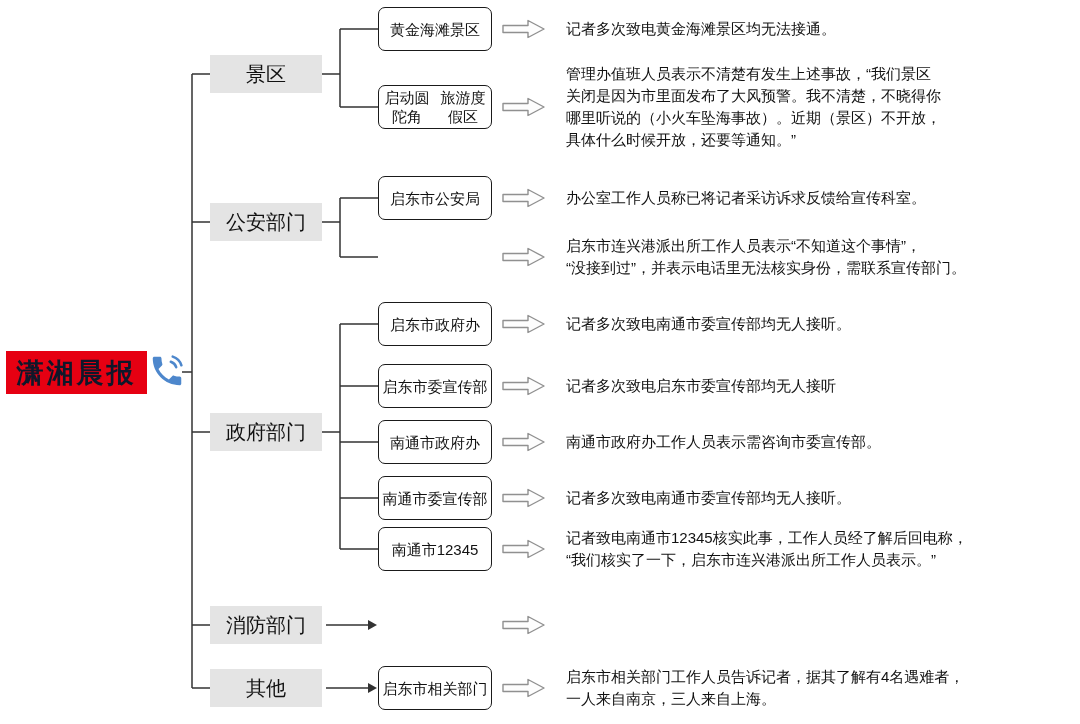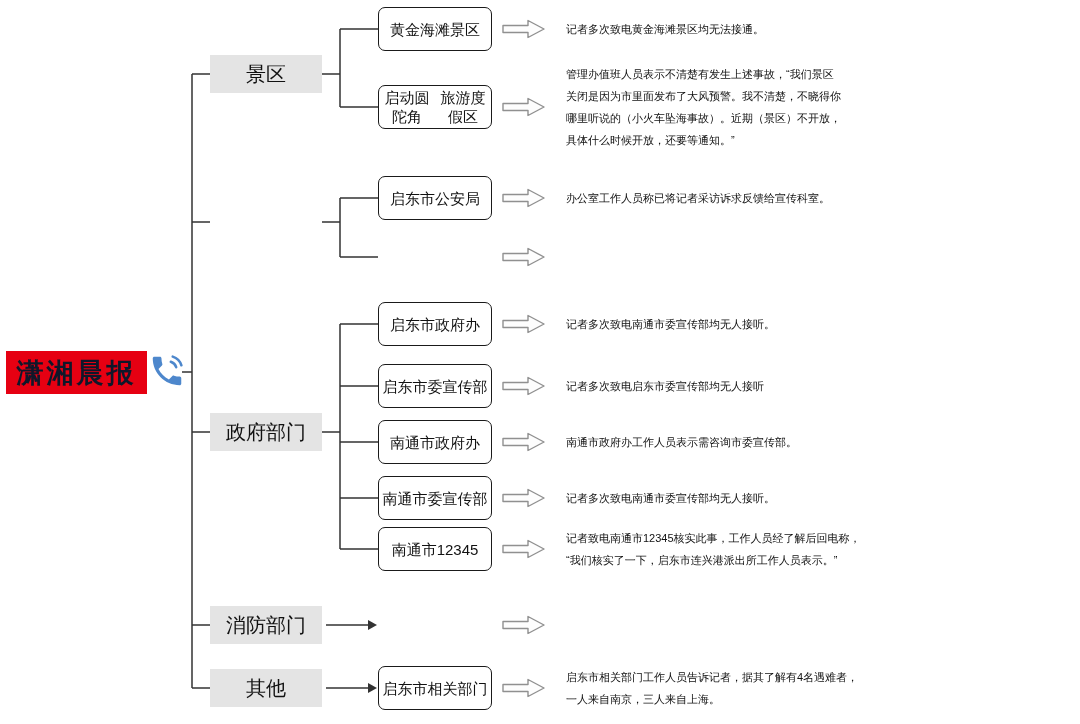--- a/index.html
+++ b/index.html
@@ -11,21 +11,21 @@
           color:#0f172a; font-weight:bold; font-size:27px; letter-spacing:3px;
           display:flex; align-items:center; justify-content:center; }
   .phone { position:absolute; left:148px; top:350px; width:38px; height:42px; }
   .cat { position:absolute; left:210px; width:112px; height:38px; background:#e4e4e4;
          display:flex; align-items:center; justify-content:center; font-size:20px; color:#111; }
   .obox { position:absolute; left:378px; width:114px; height:44px; background:#fff;
           border:1.6px solid #1a1a1a; border-radius:7px;
           display:flex; flex-direction:row; align-items:center; justify-content:center;
           font-size:15px; line-height:19px; text-align:center; }
   .harrow { position:absolute; left:502px; width:44px; height:20px; }
-  .result { position:absolute; left:566px; width:506px; font-size:11px; line-height:22px;
+  .result { position:absolute; left:566px; width:506px; font-size:15px; line-height:22px;
             white-space:pre-line; }
 </style>
 </head>
 <body>
 
 <div class="canvas">
 
   <svg class="connectors" viewBox="0 0 1080 724">
     <g stroke="#333" stroke-width="1.5" fill="none">
       <path d="M182 372 H192 M192 74 V688 M192 74 H210 M192 222 H210 M192 432 H210 M192 625 H210 M192 688 H210"></path>
@@ -42,20 +42,21 @@
   </svg>
 
   <div class="logo">潇湘晨报</div>
   <svg class="phone" viewBox="0 0 24 24">
     <path fill="#4d87cc" d="M6.62,10.79C8.06,13.62 10.38,15.94 13.21,17.38L15.41,15.18C15.68,14.91 16.08,14.82 16.43,14.94C17.55,15.31 18.76,15.51 20,15.51C20.55,15.51 21,15.96 21,16.51V20C21,20.55 20.55,21 20,21C10.61,21 3,13.39 3,4C3,3.45 3.45,3 4,3H7.5C8.05,3 8.5,3.45 8.5,4C8.5,5.25 8.7,6.45 9.07,7.57C9.18,7.92 9.1,8.31 8.82,8.59L6.62,10.79Z"></path>
     <path fill="none" stroke="#4d87cc" stroke-width="1.6" stroke-linecap="round" d="M14.4 6.2 C16 6.7 17.3 8 17.8 9.6"></path>
     <path fill="none" stroke="#4d87cc" stroke-width="1.6" stroke-linecap="round" d="M15.6 2.9 C18.2 3.7 20.3 5.8 21.1 8.4"></path>
   </svg>
 
   <div class="cat" style="top:55px">景区</div>
+  <div class="cat" style="top:203px">公安部门</div>
   <div class="cat" style="top:413px">政府部门</div>
   <div class="cat" style="top:606px">消防部门</div>
   <div class="cat" style="top:669px">其他</div>
 
   <div class="obox" style="top:7px">
     <span>黄金海滩</span>
     <span>景区</span>
   </div>
   <svg class="harrow" style="top:19px" viewBox="0 0 44 20">
       <polygon points="1,6.5 26,6.5 26,1.5 42,10 26,18.5 26,13.5 1,13.5" fill="#fdfdfd" stroke="#909090" stroke-width="1.4" stroke-linejoin="round"></polygon>
@@ -79,20 +80,22 @@
     <span>公安局</span>
   </div>
   <svg class="harrow" style="top:188px" viewBox="0 0 44 20">
       <polygon points="1,6.5 26,6.5 26,1.5 42,10 26,18.5 26,13.5 1,13.5" fill="#fdfdfd" stroke="#909090" stroke-width="1.4" stroke-linejoin="round"></polygon>
     </svg>
   <div class="result" style="top:187px">办公室工作人员称已将记者采访诉求反馈给宣传科室。</div>
 
   <svg class="harrow" style="top:247px" viewBox="0 0 44 20">
       <polygon points="1,6.5 26,6.5 26,1.5 42,10 26,18.5 26,13.5 1,13.5" fill="#fdfdfd" stroke="#909090" stroke-width="1.4" stroke-linejoin="round"></polygon>
     </svg>
+  <div class="result" style="top:235px">启东市连兴港派出所工作人员表示“不知道这个事情”，
+“没接到过”，并表示电话里无法核实身份，需联系宣传部门。</div>
 
   <div class="obox" style="top:302px">
     <span>启东市</span>
     <span>政府办</span>
   </div>
   <svg class="harrow" style="top:314px" viewBox="0 0 44 20">
       <polygon points="1,6.5 26,6.5 26,1.5 42,10 26,18.5 26,13.5 1,13.5" fill="#fdfdfd" stroke="#909090" stroke-width="1.4" stroke-linejoin="round"></polygon>
     </svg>
   <div class="result" style="top:313px">记者多次致电南通市委宣传部均无人接听。</div>
 

